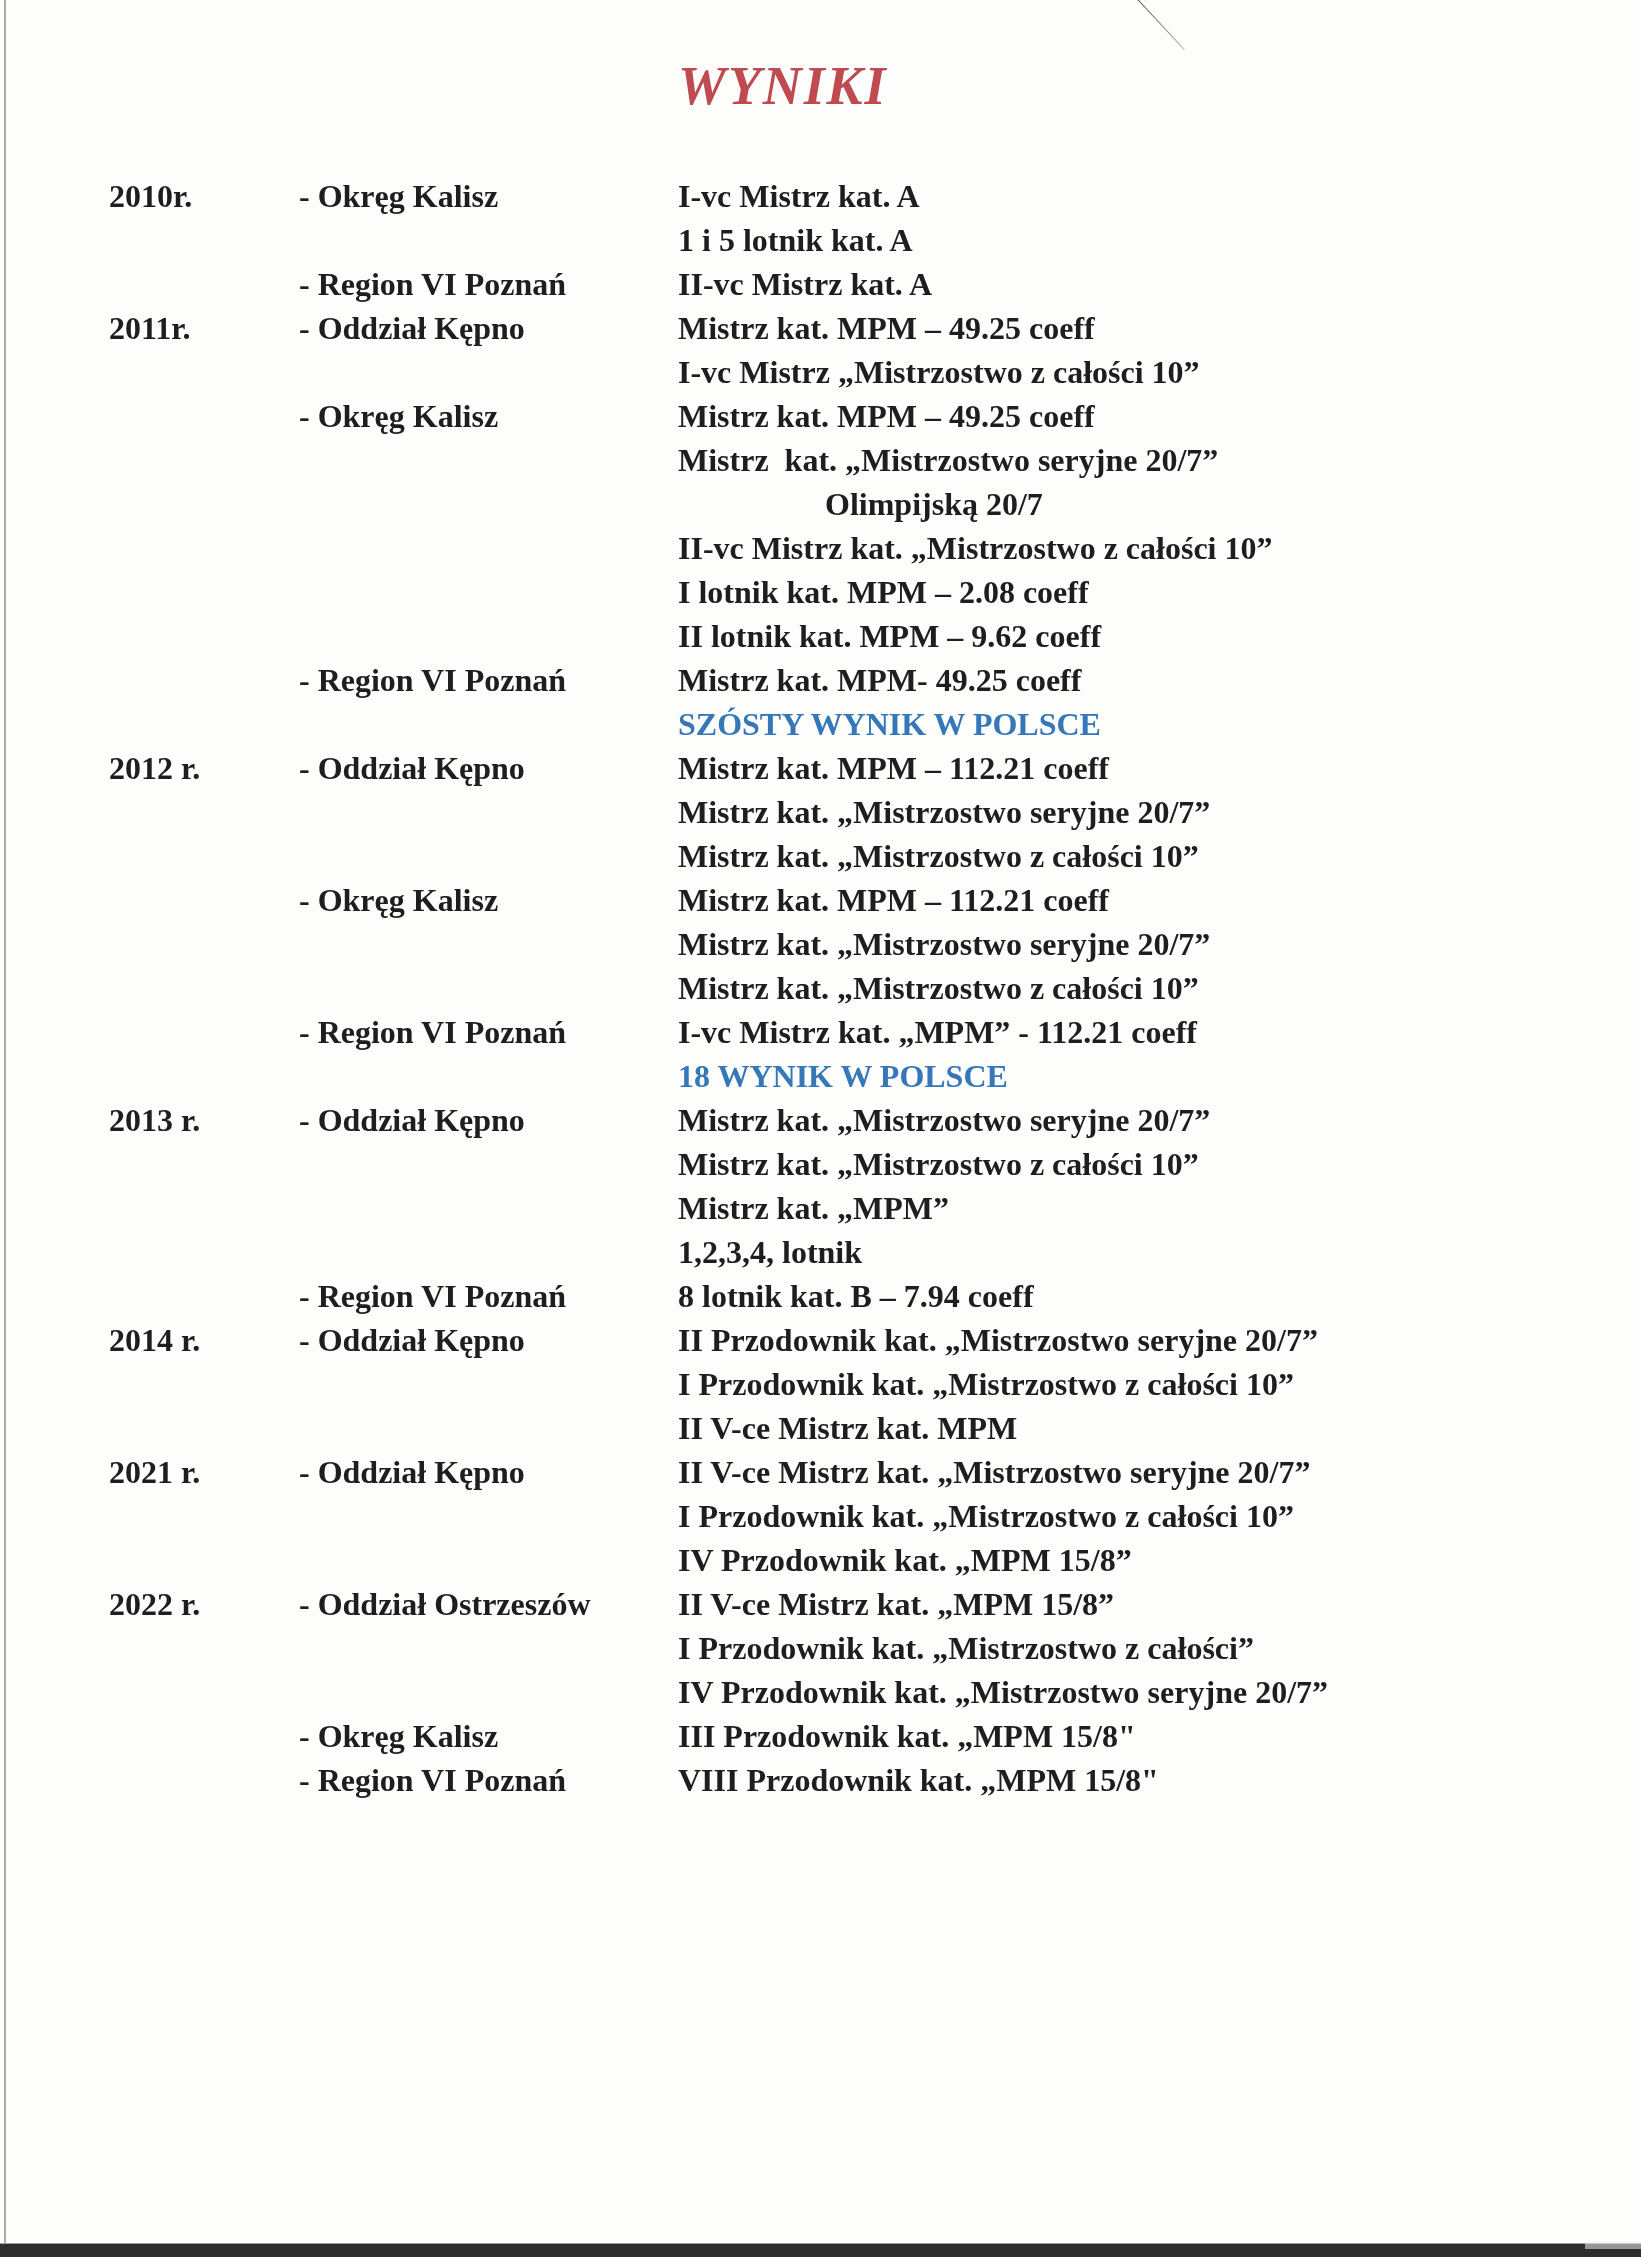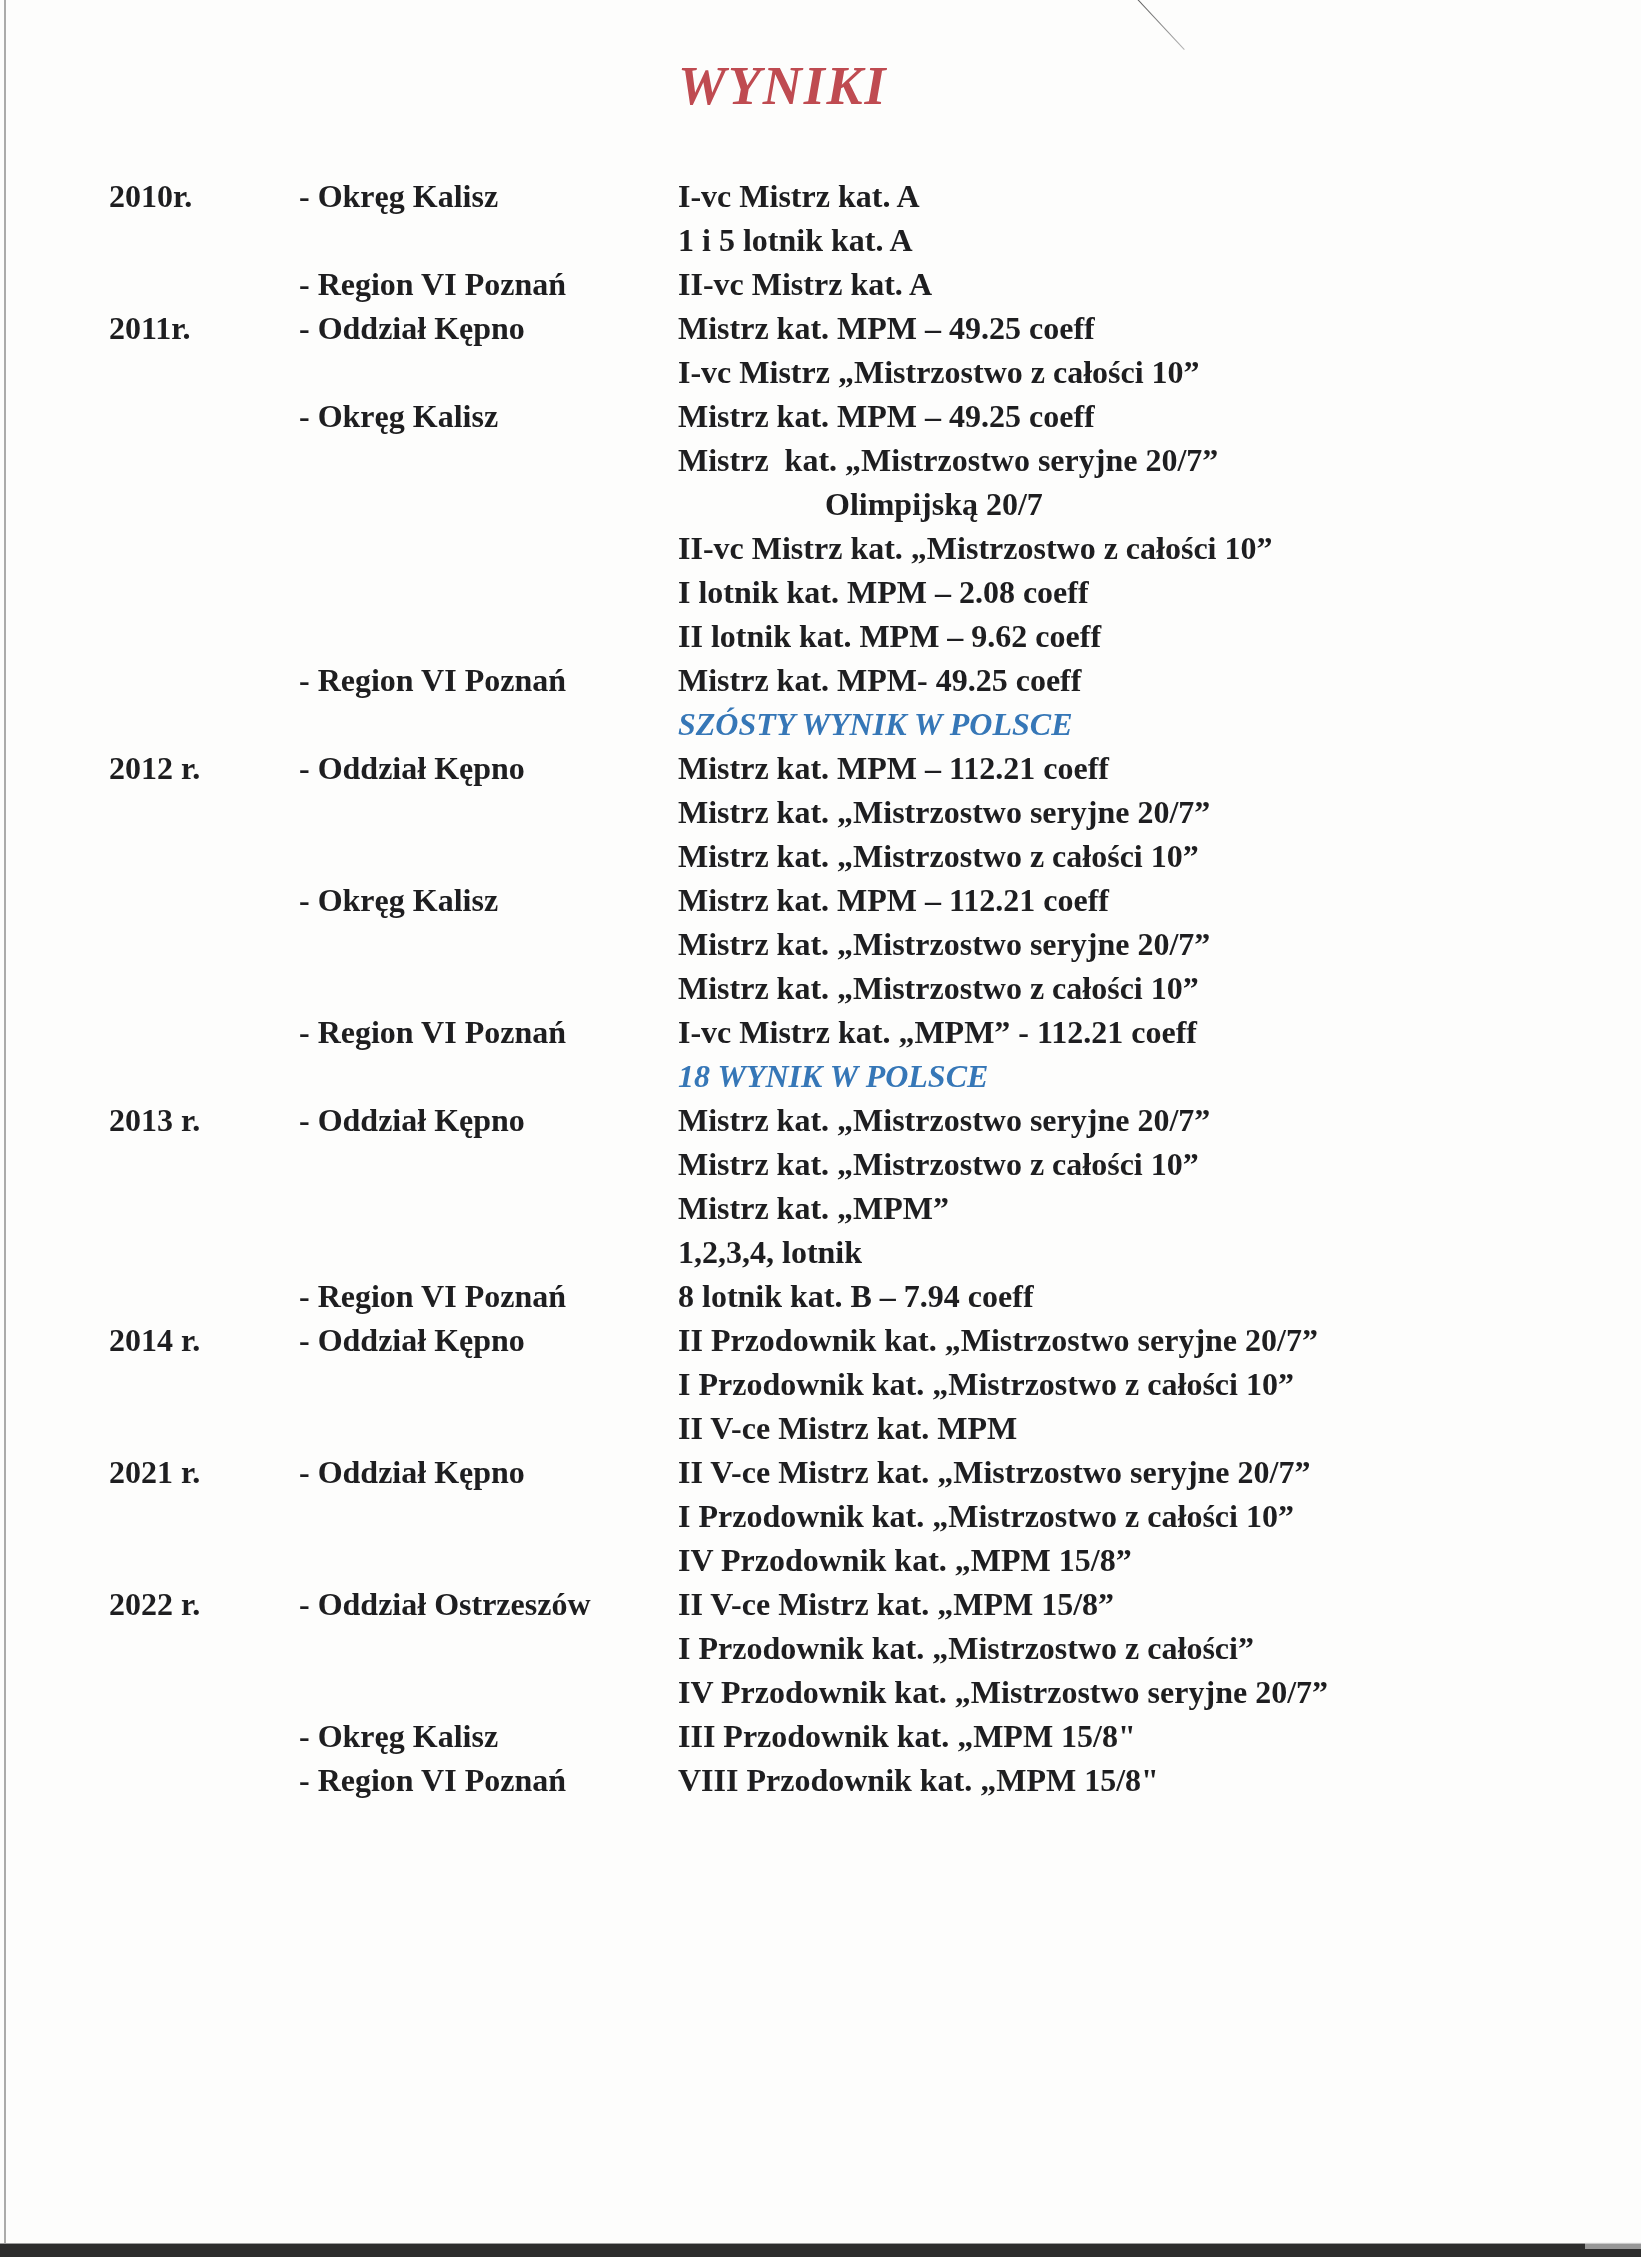--- a/index.html
+++ b/index.html
@@ -54,21 +54,21 @@
     position:absolute;left:109px;top:150px;width:1487px;margin-top:24px;
   }
   .row{
     display:grid;
     grid-template-columns:190px 379px auto;
     height:44px;line-height:44px;
   }
   .cell{
     font-size:32px;white-space:pre;
   }
-  .cell.blue{color:var(--blue);font-style:italic;}
+  .cell.blue{color:var(--blue);}
   .cell.indent{padding-left:147px;}
 </style>
 </head>
 <body>
 
 <div class="page">
   <div class="scan-left-line"></div>
   <div class="scan-diagonal"></div>
 
   <div class="title">WYNIKI</div>

